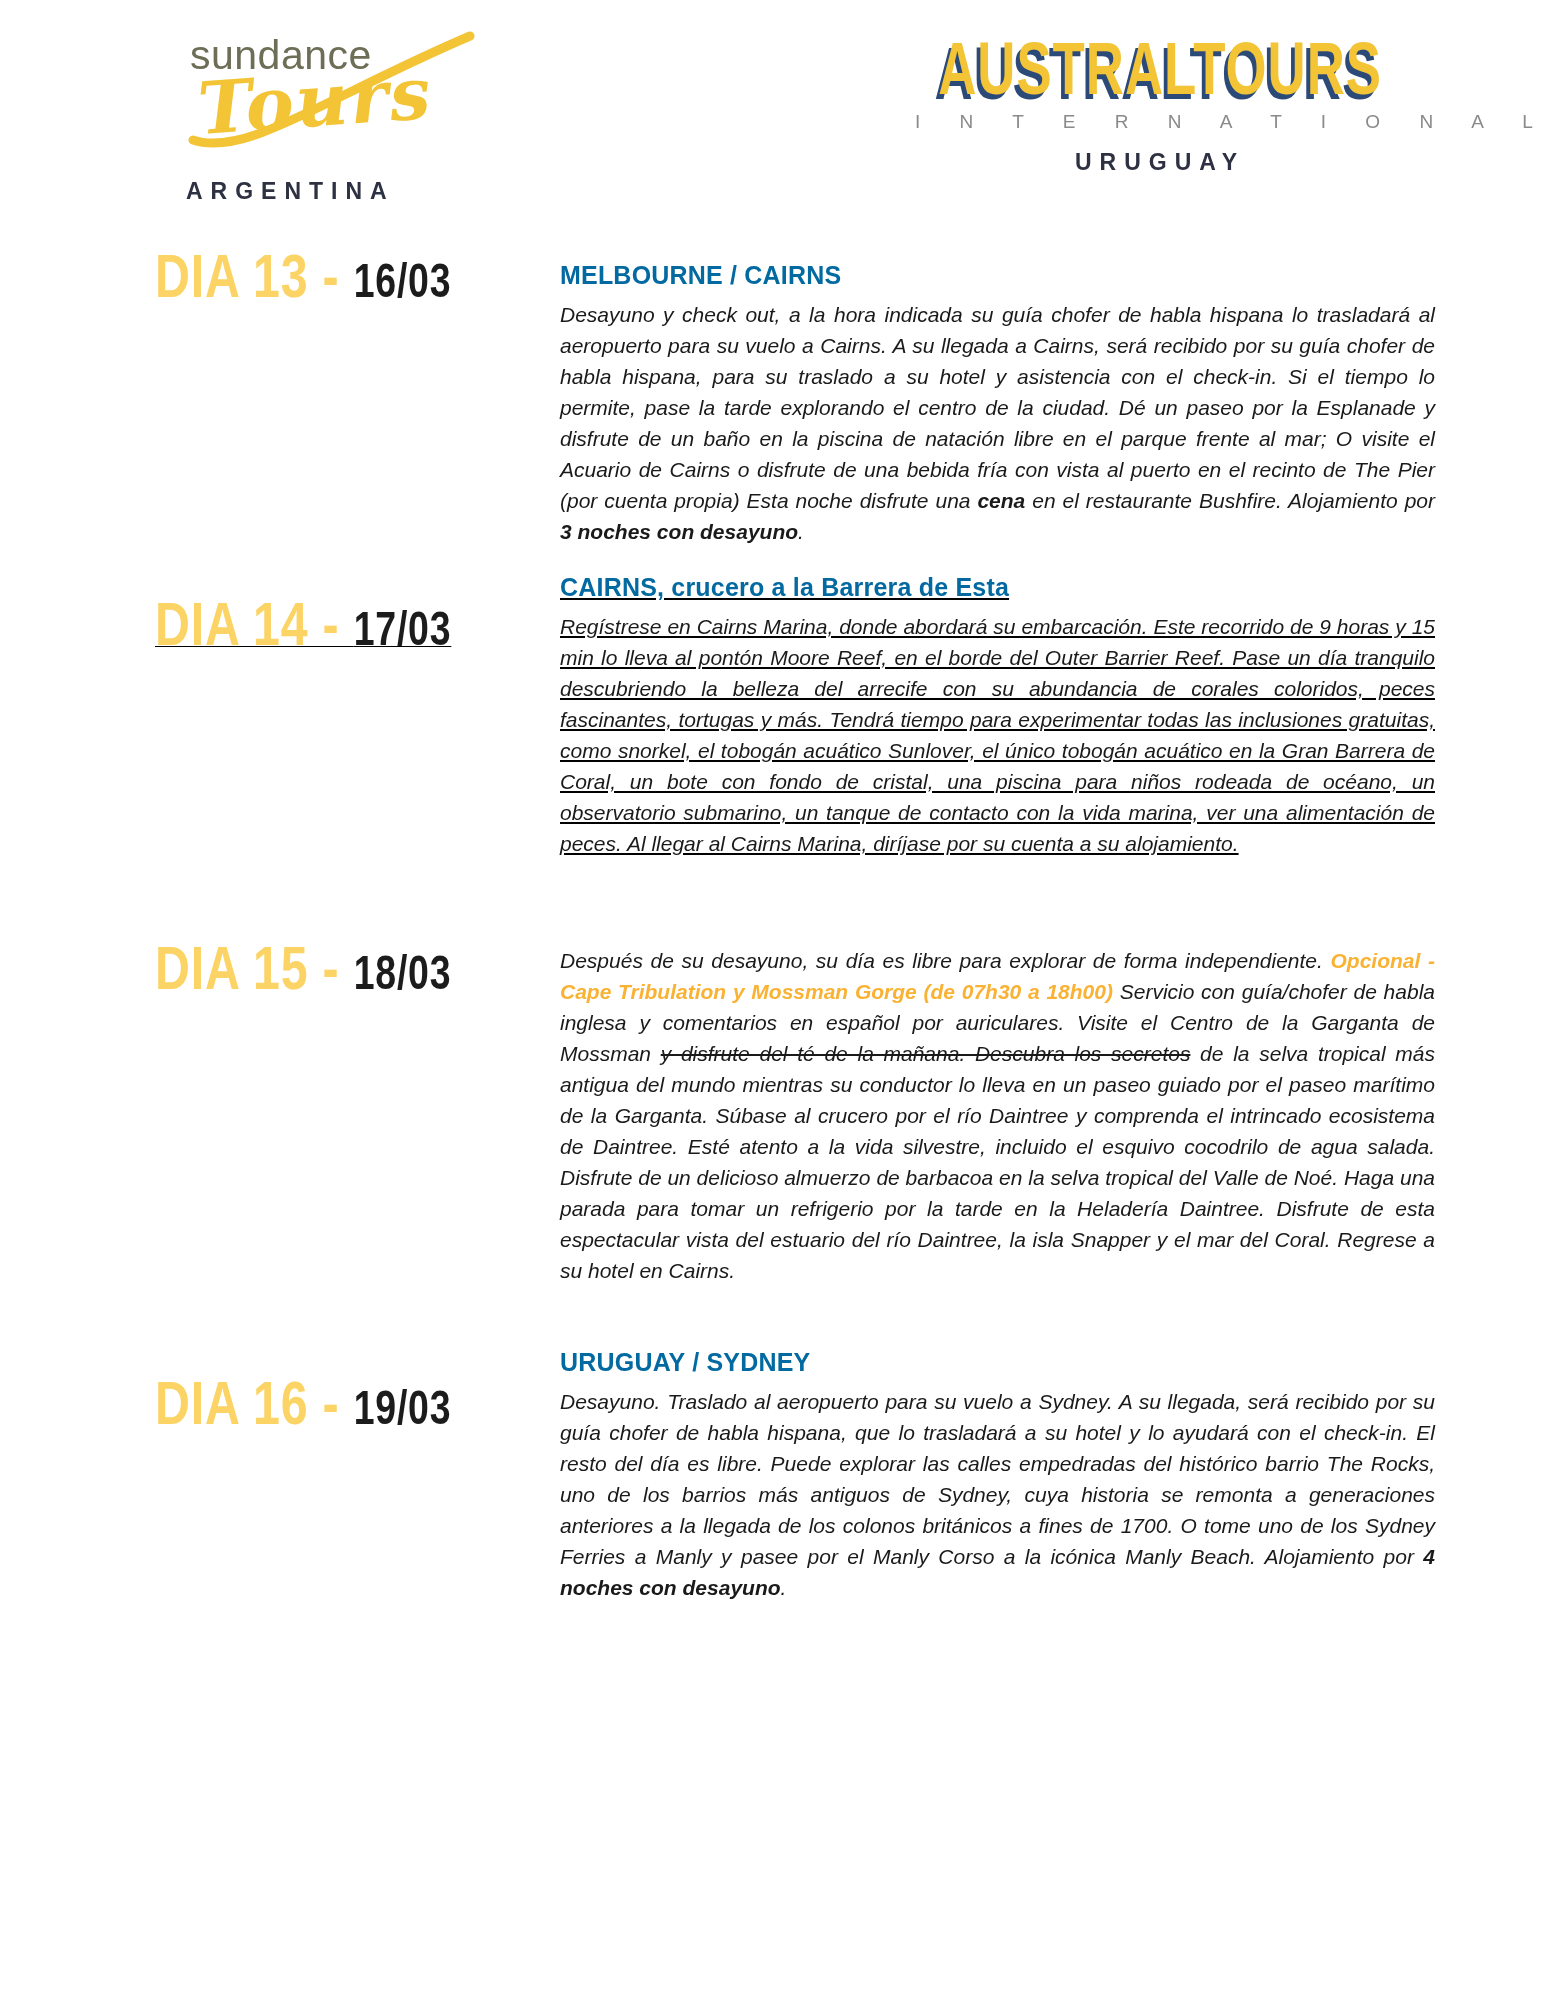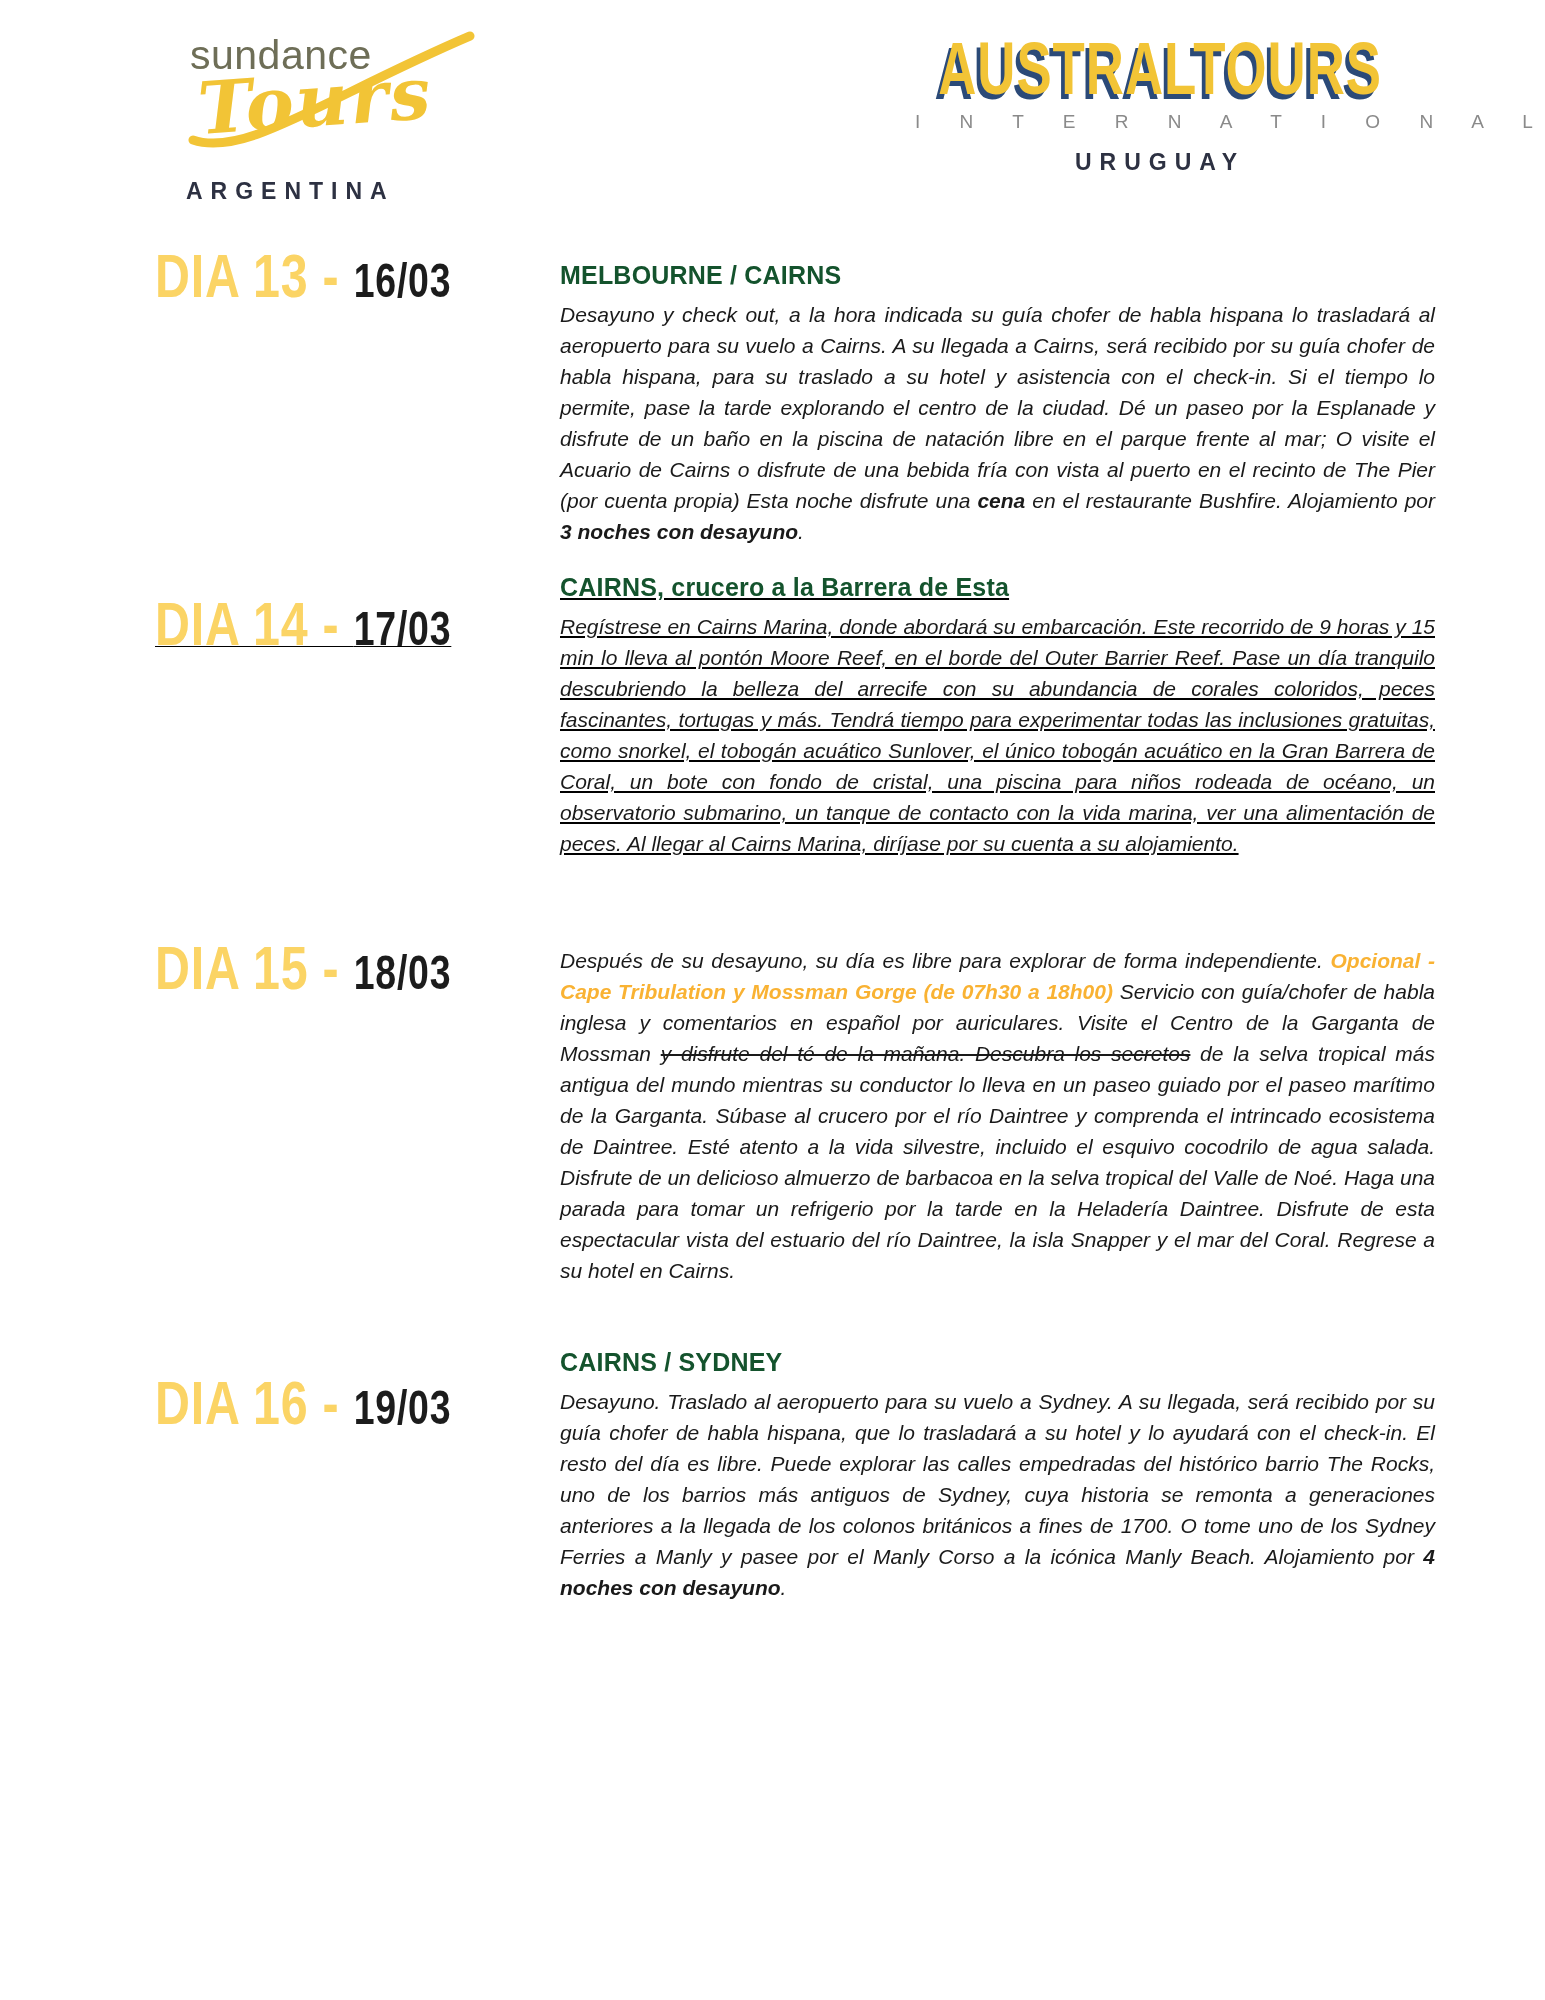--- a/index.html
+++ b/index.html
@@ -62,21 +62,21 @@
     white-space:nowrap; font-weight:700; line-height:1;
   }
   .day-text  { font-size:62px; color:var(--dia-yellow,#fbd465); letter-spacing:1px; }
   .day-date  { font-size:48px; color:#1c1c1c; letter-spacing:1px; }
   .sec-1 .day-label { margin-top:-16px; }
   .sec-2 .day-label { margin-top:20px; }
   .sec-3 .day-label { margin-top:-8px; }
   .sec-4 .day-label { margin-top:24px; }
 
   .section-title {
-    font-size:25px; font-weight:700; color:#14532d;
+    font-size:25px; font-weight:700; color:#0369a1;
     margin-bottom:9px; letter-spacing:0.2px;
   }
   .section-body {
     font-size:21px; font-style:italic; color:#1a1a1a;
     line-height:31px; text-align:justify;
   }
   .seg-normal   { }
   .seg-bold     { font-weight:700; }
   .seg-opcional { font-weight:700; color:var(--opcional-gold,#f9b233); }
   .seg-strike   { text-decoration:line-through; text-decoration-thickness:2px; }
@@ -130,16 +130,16 @@
   <div class="day-content">
     <p class="section-body"><span class="seg-normal">Después de su desayuno, su día es libre para explorar de forma independiente. </span><span class="seg-opcional">Opcional - Cape Tribulation y Mossman Gorge (de 07h30 a 18h00)</span><span class="seg-normal"> Servicio con guía/chofer de habla inglesa y comentarios en español por auriculares. Visite el Centro de la Garganta de Mossman </span><span class="seg-strike">y disfrute del té de la mañana. Descubra los secretos</span><span class="seg-normal"> de la selva tropical más antigua del mundo mientras su conductor lo lleva en un paseo guiado por el paseo marítimo de la Garganta. Súbase al crucero por el río Daintree y comprenda el intrincado ecosistema de Daintree. Esté atento a la vida silvestre, incluido el esquivo cocodrilo de agua salada. Disfrute de un delicioso almuerzo de barbacoa en la selva tropical del Valle de Noé. Haga una parada para tomar un refrigerio por la tarde en la Heladería Daintree. Disfrute de esta espectacular vista del estuario del río Daintree, la isla Snapper y el mar del Coral. Regrese a su hotel en Cairns.</span></p>
   </div>
 </div>
 
 <div class="day-section sec-4">
   <div class="day-label">
     <span class="day-text">DIA 16 - </span><span class="day-date">19/03</span>
   </div>
   <div class="day-content">
-    <div class="section-title">CAIRNS / SYDNEY</div>
+    <div class="section-title">URUGUAY / SYDNEY</div>
     <p class="section-body"><span class="seg-normal">Desayuno. Traslado al aeropuerto para su vuelo a Sydney. A su llegada, será recibido por su guía chofer de habla hispana, que lo trasladará a su hotel y lo ayudará con el check-in. El resto del día es libre. Puede explorar las calles empedradas del histórico barrio The Rocks, uno de los barrios más antiguos de Sydney, cuya historia se remonta a generaciones anteriores a la llegada de los colonos británicos a fines de 1700. O tome uno de los Sydney Ferries a Manly y pasee por el Manly Corso a la icónica Manly Beach. Alojamiento por </span><span class="seg-bold">4 noches con desayuno</span><span class="seg-normal">.</span></p>
   </div>
 </div>
 
 </body></html>

